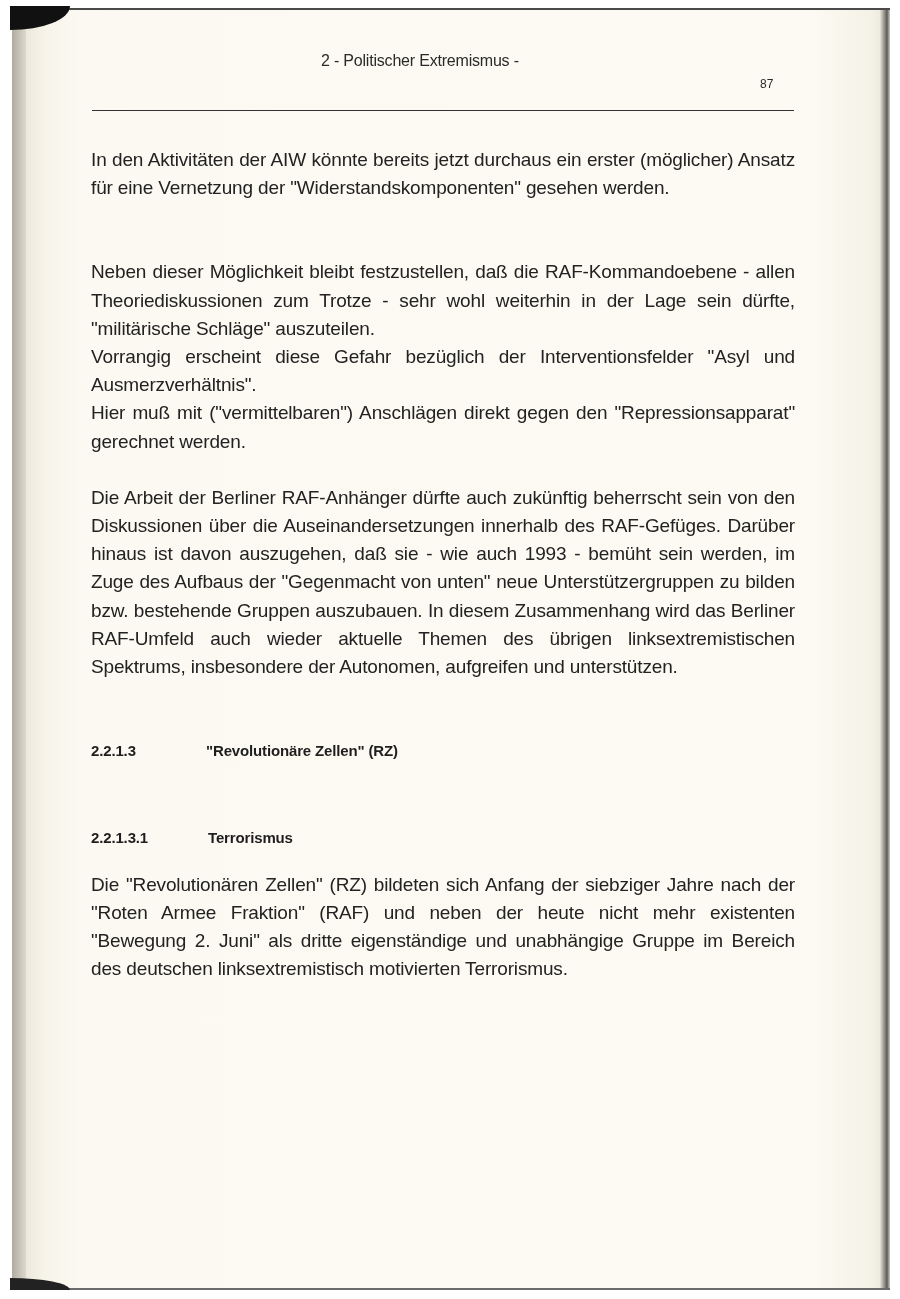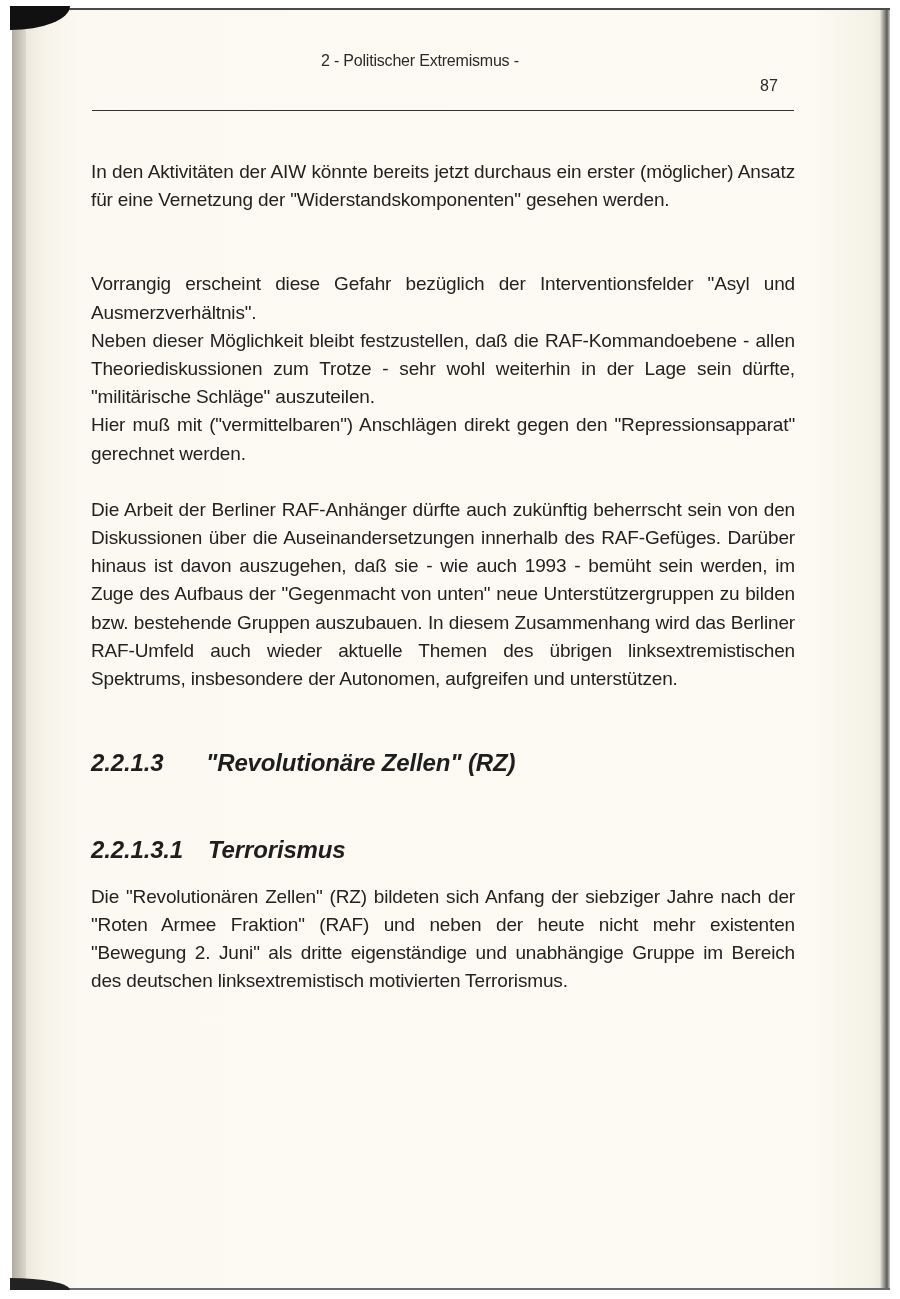--- a/index.html
+++ b/index.html
@@ -77,21 +77,21 @@
       font-family: "Liberation Sans", sans-serif;
       font-size: 16px;
       color: #2a2a2a;
       letter-spacing: -0.2px;
     }
     .page-number {
       position: absolute;
       left: 748px;
       top: 67px;
       font-family: "Liberation Sans", sans-serif;
-      font-size: 16px;
+      font-size: 12px;
       color: #2a2a2a;
     }
     .header-rule {
       position: absolute;
       left: 80px;
       top: 100px;
       width: 702px;
       height: 1px;
       background: #333;
     }
@@ -99,32 +99,30 @@
       position: absolute;
       left: 79px;
       top: 136px;
       width: 704px;
       font-family: "Liberation Sans", sans-serif;
       font-size: 19px;
       line-height: 28.2px;
       color: #222;
       text-align: justify;
       letter-spacing: -0.15px;
-      margin-top: 12px;
     }
     .body-text p {
       margin: 0;
     }
     .gap { height: 28px; }
     .heading {
       font-weight: bold;
       display: flex;
-      font-size: 24px;
+      font-size: 15px;
       color: #1e1e1e;
-      font-style: italic;
     }
     .heading .num { display: inline-block; }
     .heading.h3 .num { width: 115px; }
     .heading.h4 .num { width: 117px; }
   </style>
 </head>
 <body>
 
 <div class="scan">
   <div class="page">
@@ -136,22 +134,22 @@
     <div class="header">
       <span class="running-head">2 - Politischer Extremismus -</span>
       <span class="page-number">87</span>
       <div class="header-rule"></div>
     </div>
 
     <div class="body-text">
       <p>In den Aktivitäten der AIW könnte bereits jetzt durchaus ein erster (möglicher) Ansatz für eine Vernetzung der "Widerstandskomponenten" gesehen werden.</p>
       <div class="gap"></div>
       <div class="gap"></div>
+      <p>Neben dieser Möglichkeit bleibt festzustellen, daß die RAF-Kommando­ebene - allen Theoriediskussionen zum Trotze - sehr wohl weiterhin in der Lage sein dürfte, "militärische Schläge" auszuteilen.</p>
       <p>Vorrangig erscheint diese Gefahr bezüglich der Interventionsfelder "Asyl und Ausmerzverhältnis".</p>
-      <p>Neben dieser Möglichkeit bleibt festzustellen, daß die RAF-Kommando­ebene - allen Theoriediskussionen zum Trotze - sehr wohl weiterhin in der Lage sein dürfte, "militärische Schläge" auszuteilen.</p>
       <p>Hier muß mit ("vermittelbaren") Anschlägen direkt gegen den "Repres­sionsapparat" gerechnet werden.</p>
       <div class="gap"></div>
       <p>Die Arbeit der Berliner RAF-Anhänger dürfte auch zukünftig beherrscht sein von den Diskussionen über die Auseinandersetzungen innerhalb des RAF-Gefüges. Darüber hinaus ist davon auszugehen, daß sie - wie auch 1993 - bemüht sein werden, im Zuge des Aufbaus der "Gegen­macht von unten" neue Unterstützergruppen zu bilden bzw. bestehende Gruppen auszubauen. In diesem Zusammenhang wird das Berliner RAF-Umfeld auch wieder aktuelle Themen des übrigen linksextremisti­schen Spektrums, insbesondere der Autonomen, aufgreifen und unter­stützen.</p>
 
       <div style="height: 56px;"></div>
       <div class="heading h3">
         <span class="num">2.2.1.3</span>
         <span>"Revolutionäre Zellen" (RZ)</span>
       </div>
 

